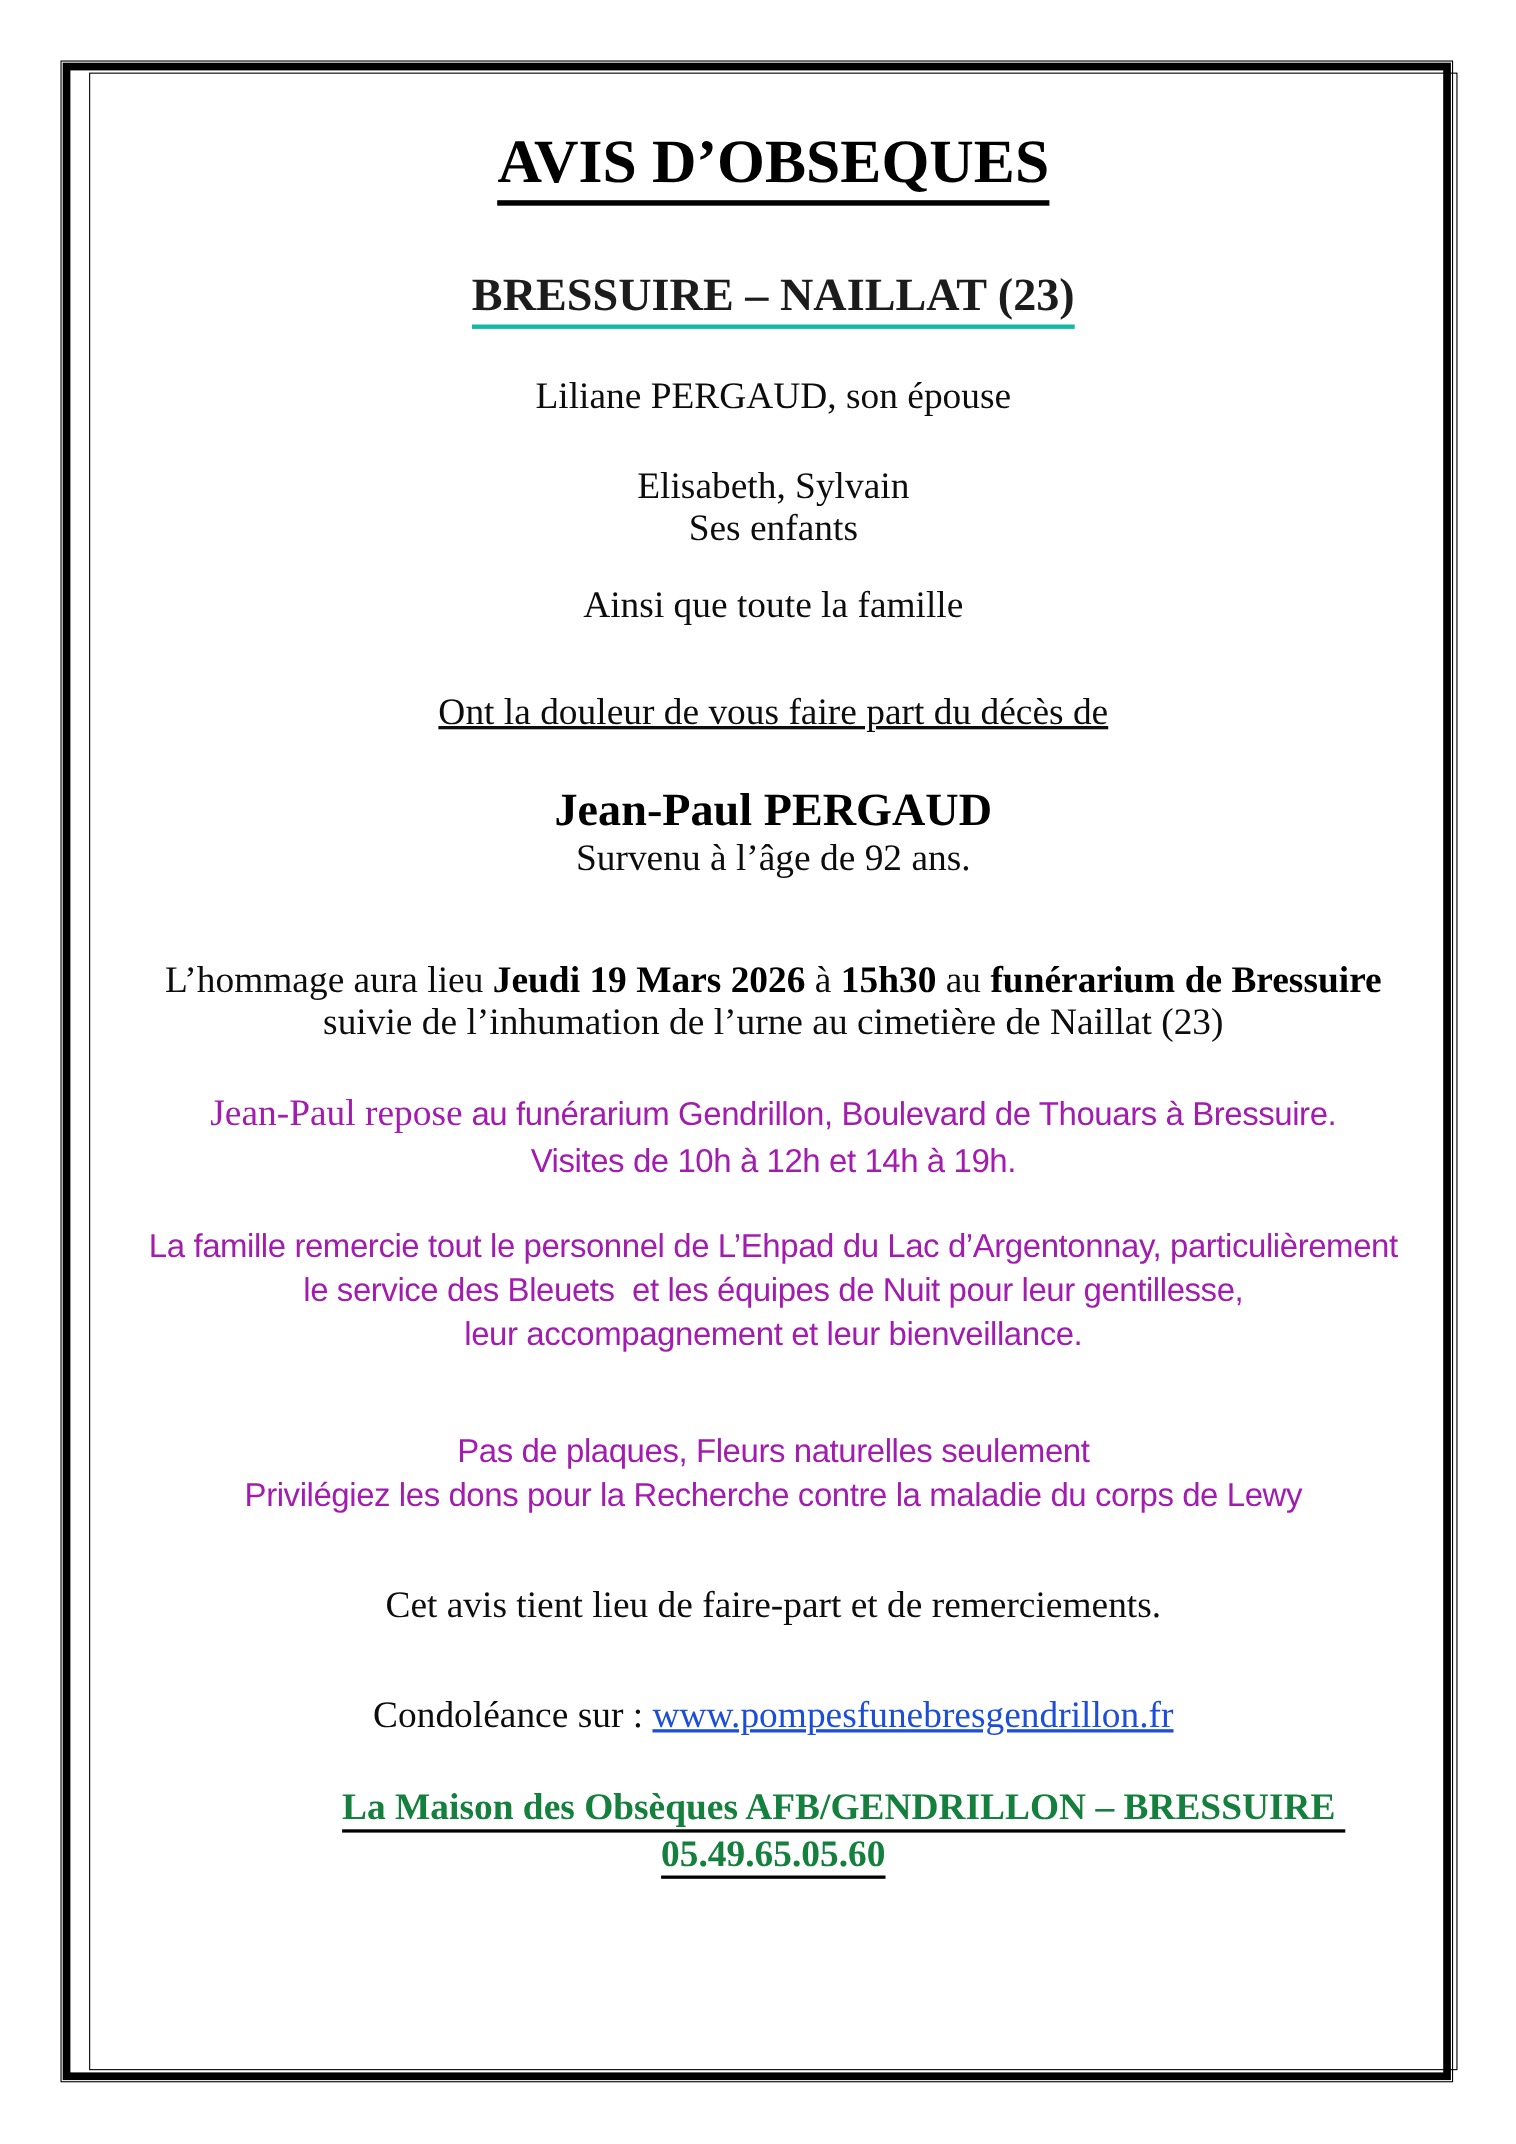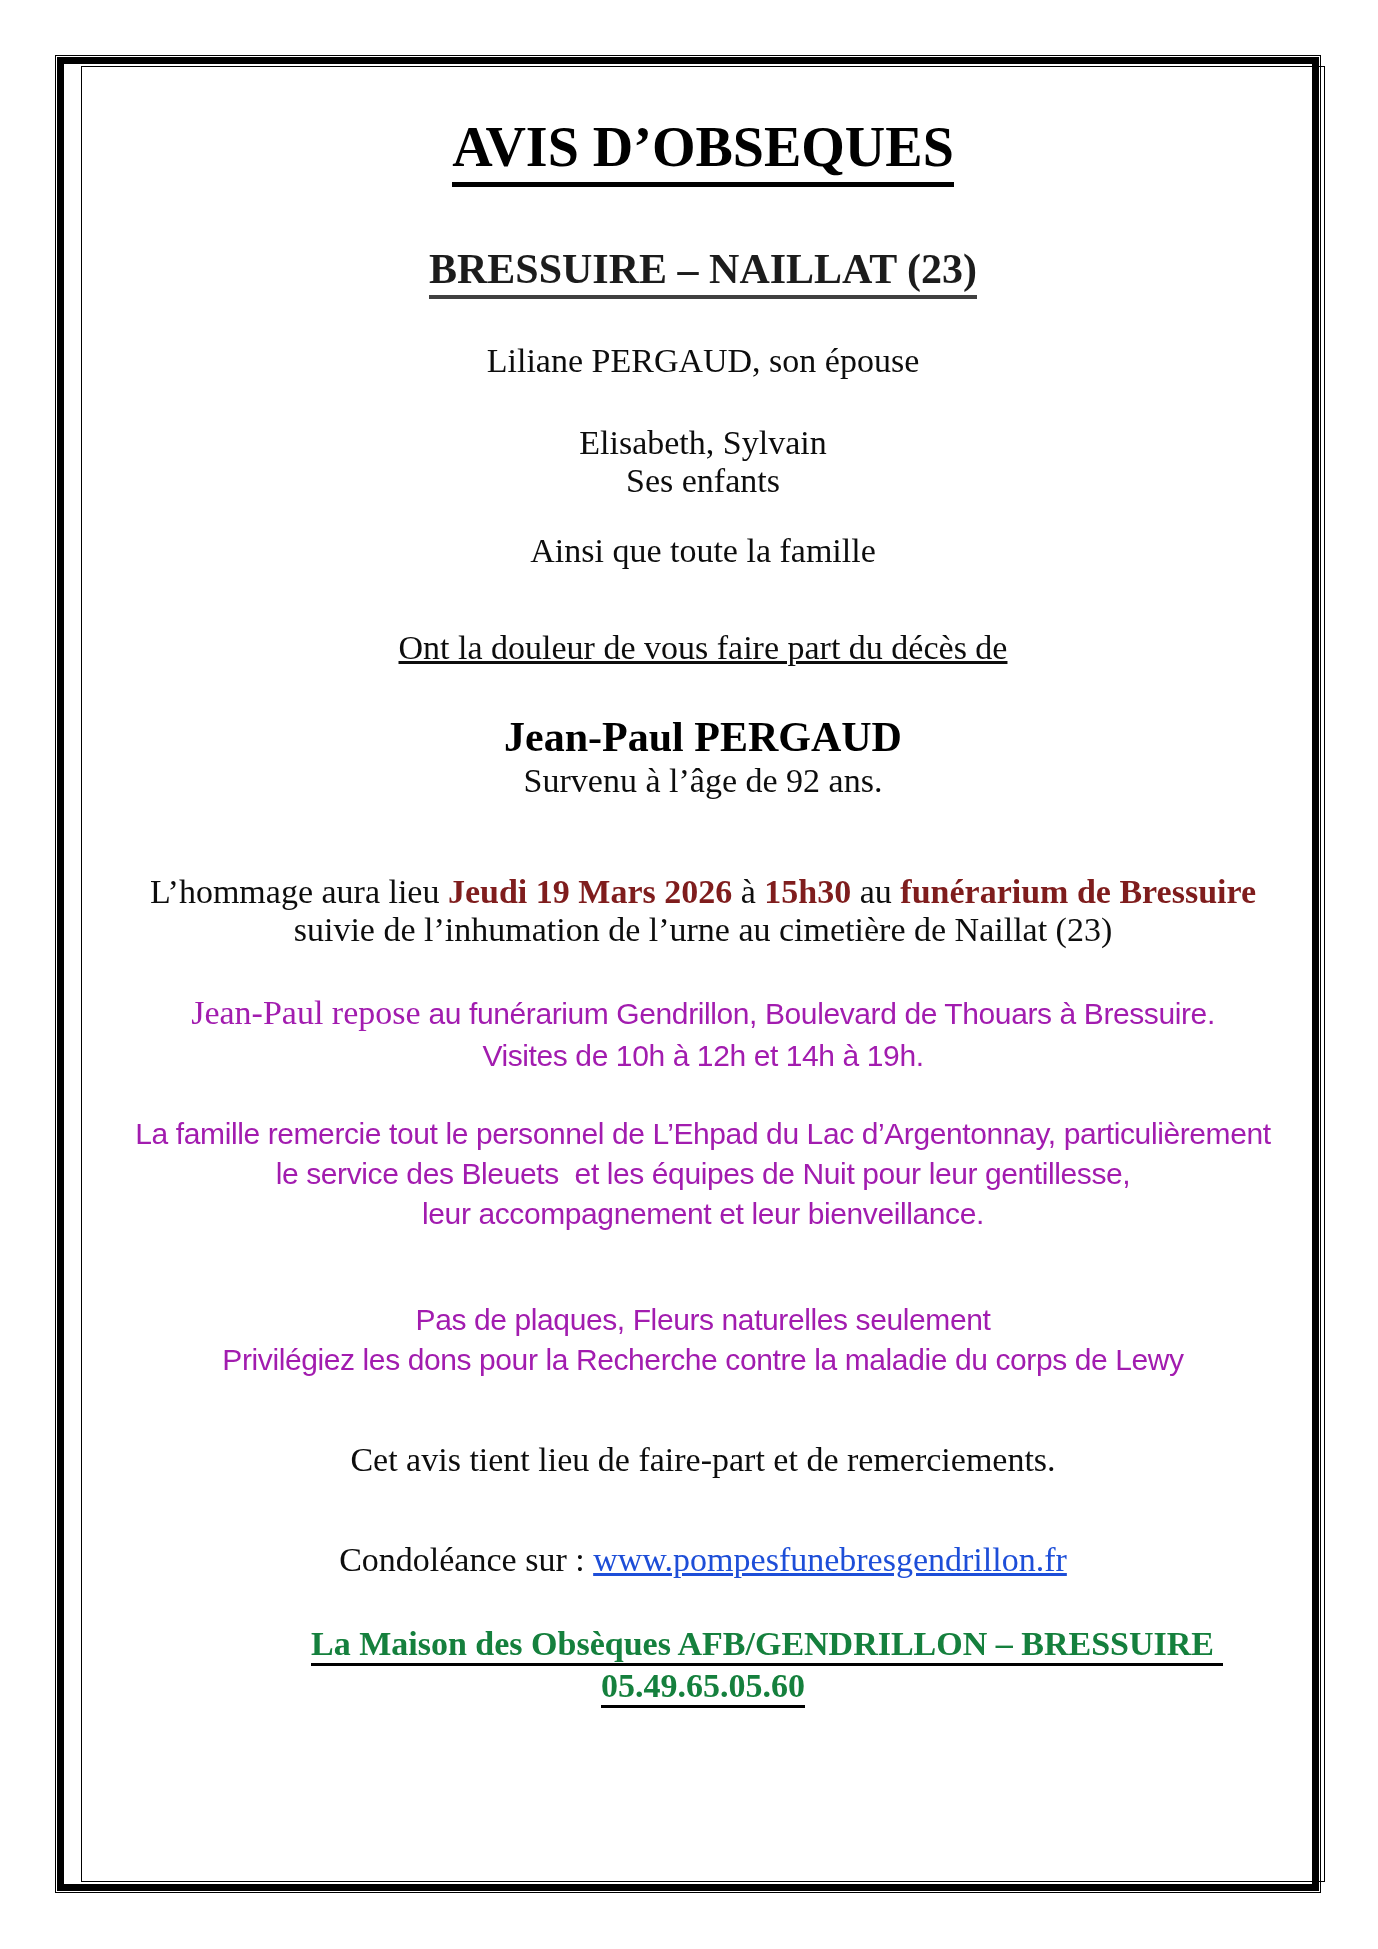--- a/index.html
+++ b/index.html
@@ -49,37 +49,37 @@
   }
   .title .u { border-bottom: 5px solid #000; padding-bottom: 4px; }
 
   .subtitle {
     margin-top: 67px;
     font-size: 42px;
     line-height: 48px;
     font-weight: bold;
     color: #1c1c1c;
   }
-  .subtitle .u { border-bottom: 4px solid #404040; padding-bottom: 3px; }
+  .subtitle .u { border-bottom: 4px solid #14b8a6; padding-bottom: 3px; }
 
   .serif-line { font-size: 34px; line-height: 38px; }
 
   .spouse       { margin-top: 49px; }
   .children     { margin-top: 44px; }
   .family       { margin-top: 32px; }
   .announcement { margin-top: 59px; text-decoration: underline; }
 
   .name-block   { margin-top: 46px; }
   .deceased-name {
     font-size: 42px; line-height: 48px; font-weight: bold; color: #000;
   }
   .age-line { font-size: 34px; line-height: 40px; }
 
   .ceremony { margin-top: 72px; font-size: 34px; line-height: 38px; }
-  .bold { font-weight: bold; color: #7f1d1d; }
+  .bold { font-weight: bold; color: #000000; }
 
   .sans-block {
     font-family: "Liberation Sans", "DejaVu Sans", sans-serif;
     font-size: 30px;
     line-height: 40px;
     letter-spacing: -0.4px;
     color: #a21caf;
   }
   .repose { margin-top: 43px; line-height: 42px; }
   .f-serif {

